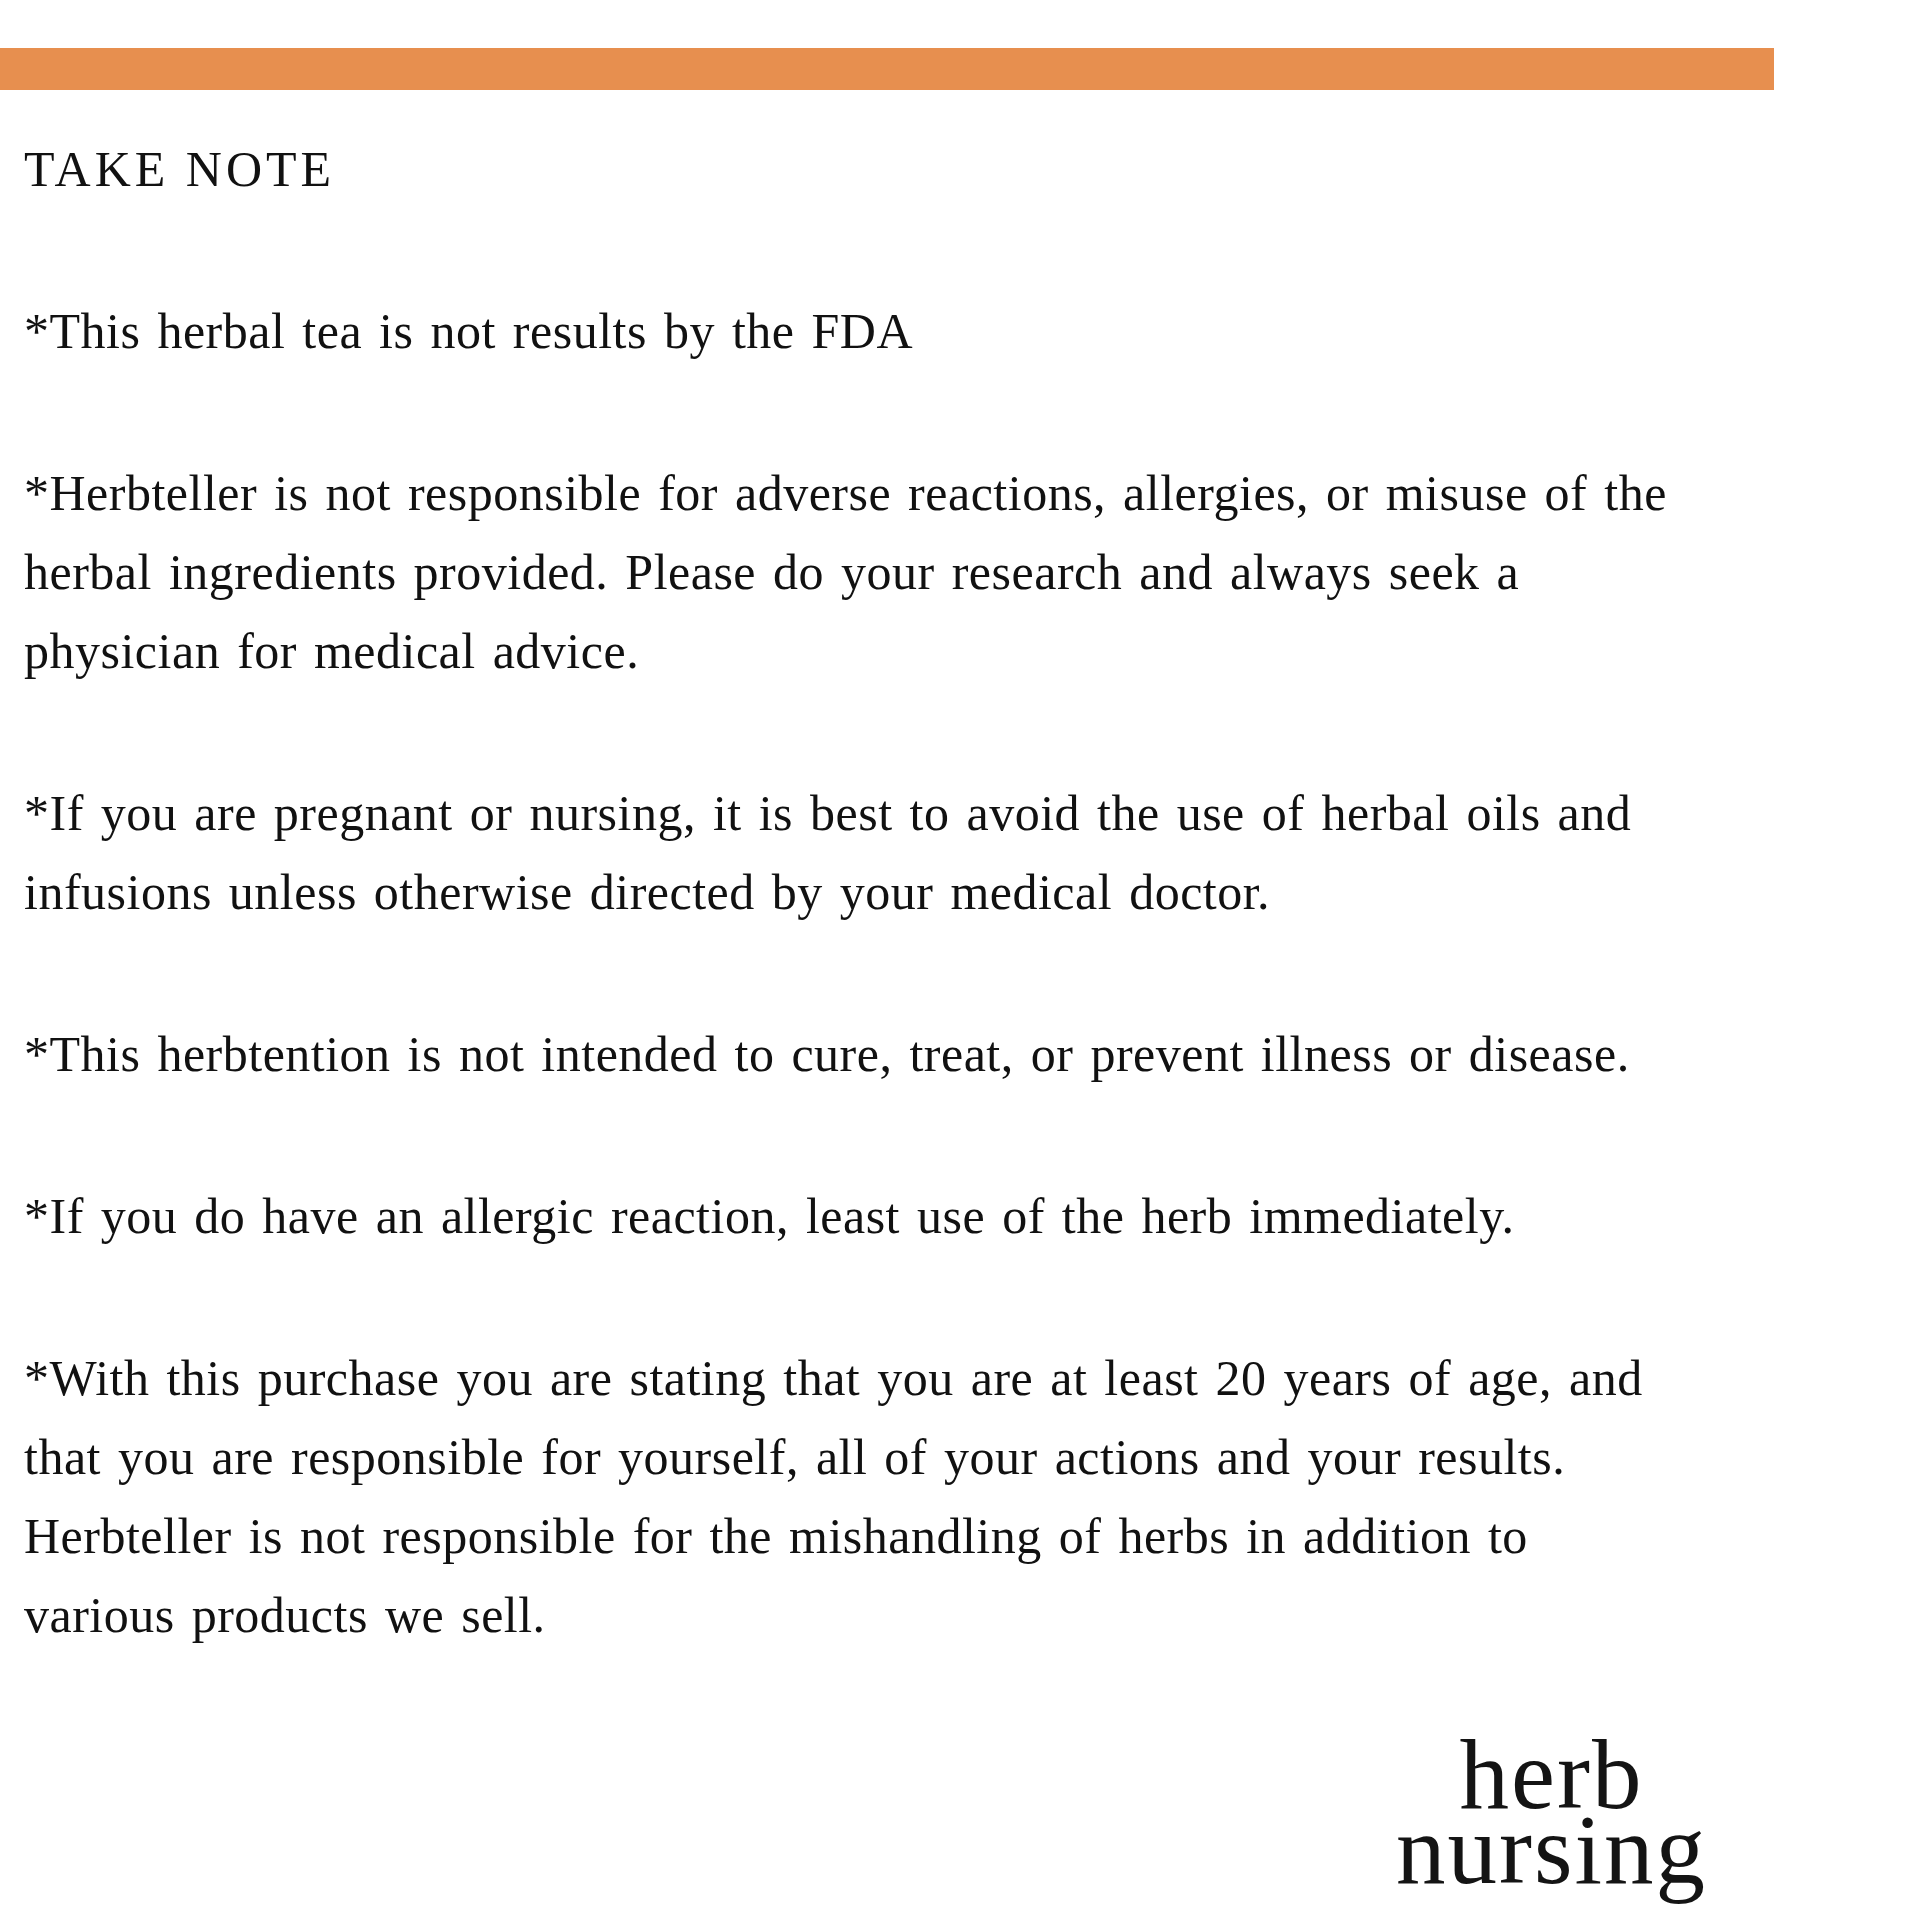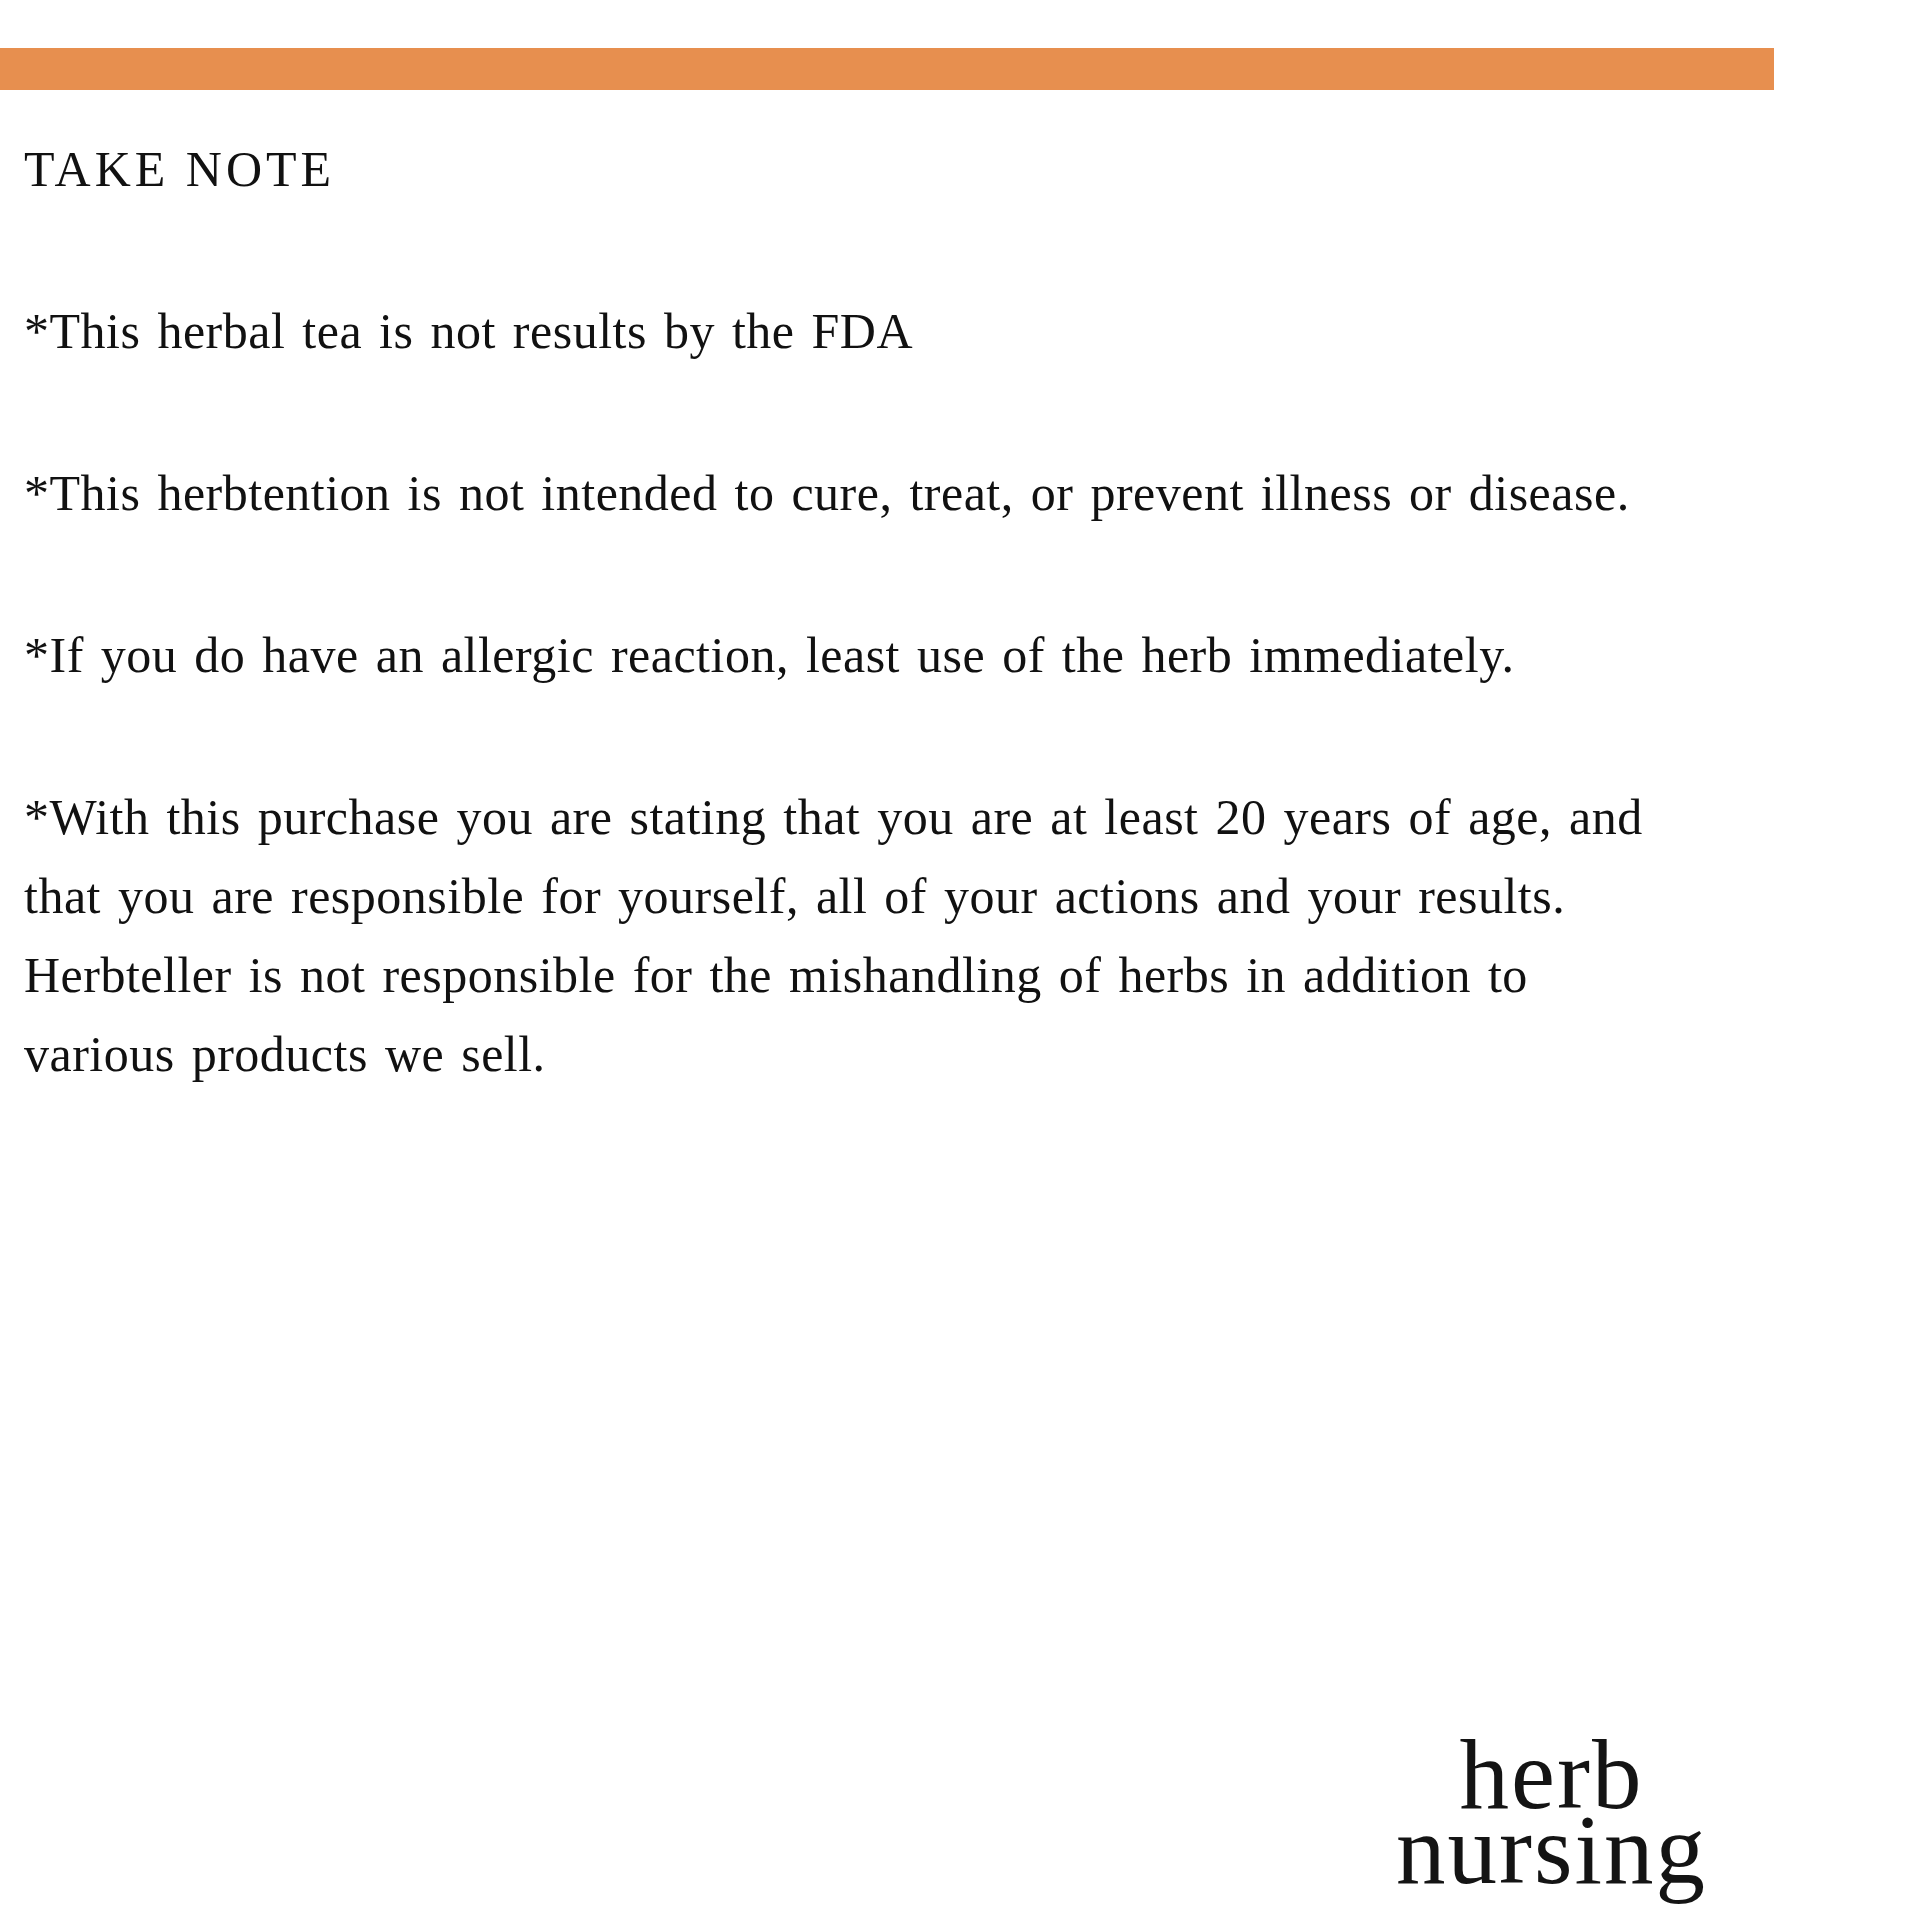--- a/index.html
+++ b/index.html
@@ -64,21 +64,26 @@
 
 <div class="page">
 
   <div class="accent-bar top"></div>
 
   <div class="content">
     <h1 class="note-title">TAKE NOTE</h1>
 
     <p class="disclaimer">*This herbal tea is not results by the FDA</p>
 
+    <p class="disclaimer">*Herbteller is not responsible for adverse reactions, allergies, or misuse of the
+herbal ingredients provided. Please do your research and always seek a
+physician for medical advice.</p>
 
+    <p class="disclaimer">*If you are pregnant or nursing, it is best to avoid the use of herbal oils and
+infusions unless otherwise directed by your medical doctor.</p>
 
     <p class="disclaimer">*This herbtention is not intended to cure, treat, or prevent illness or disease.</p>
 
     <p class="disclaimer">*If you do have an allergic reaction, least use of the herb immediately.</p>
 
     <p class="disclaimer">*With this purchase you are stating that you are at least 20 years of age, and
 that you are responsible for yourself, all of your actions and your results.
 Herbteller is not responsible for the mishandling of herbs in addition to
 various products we sell.</p>
   </div>

